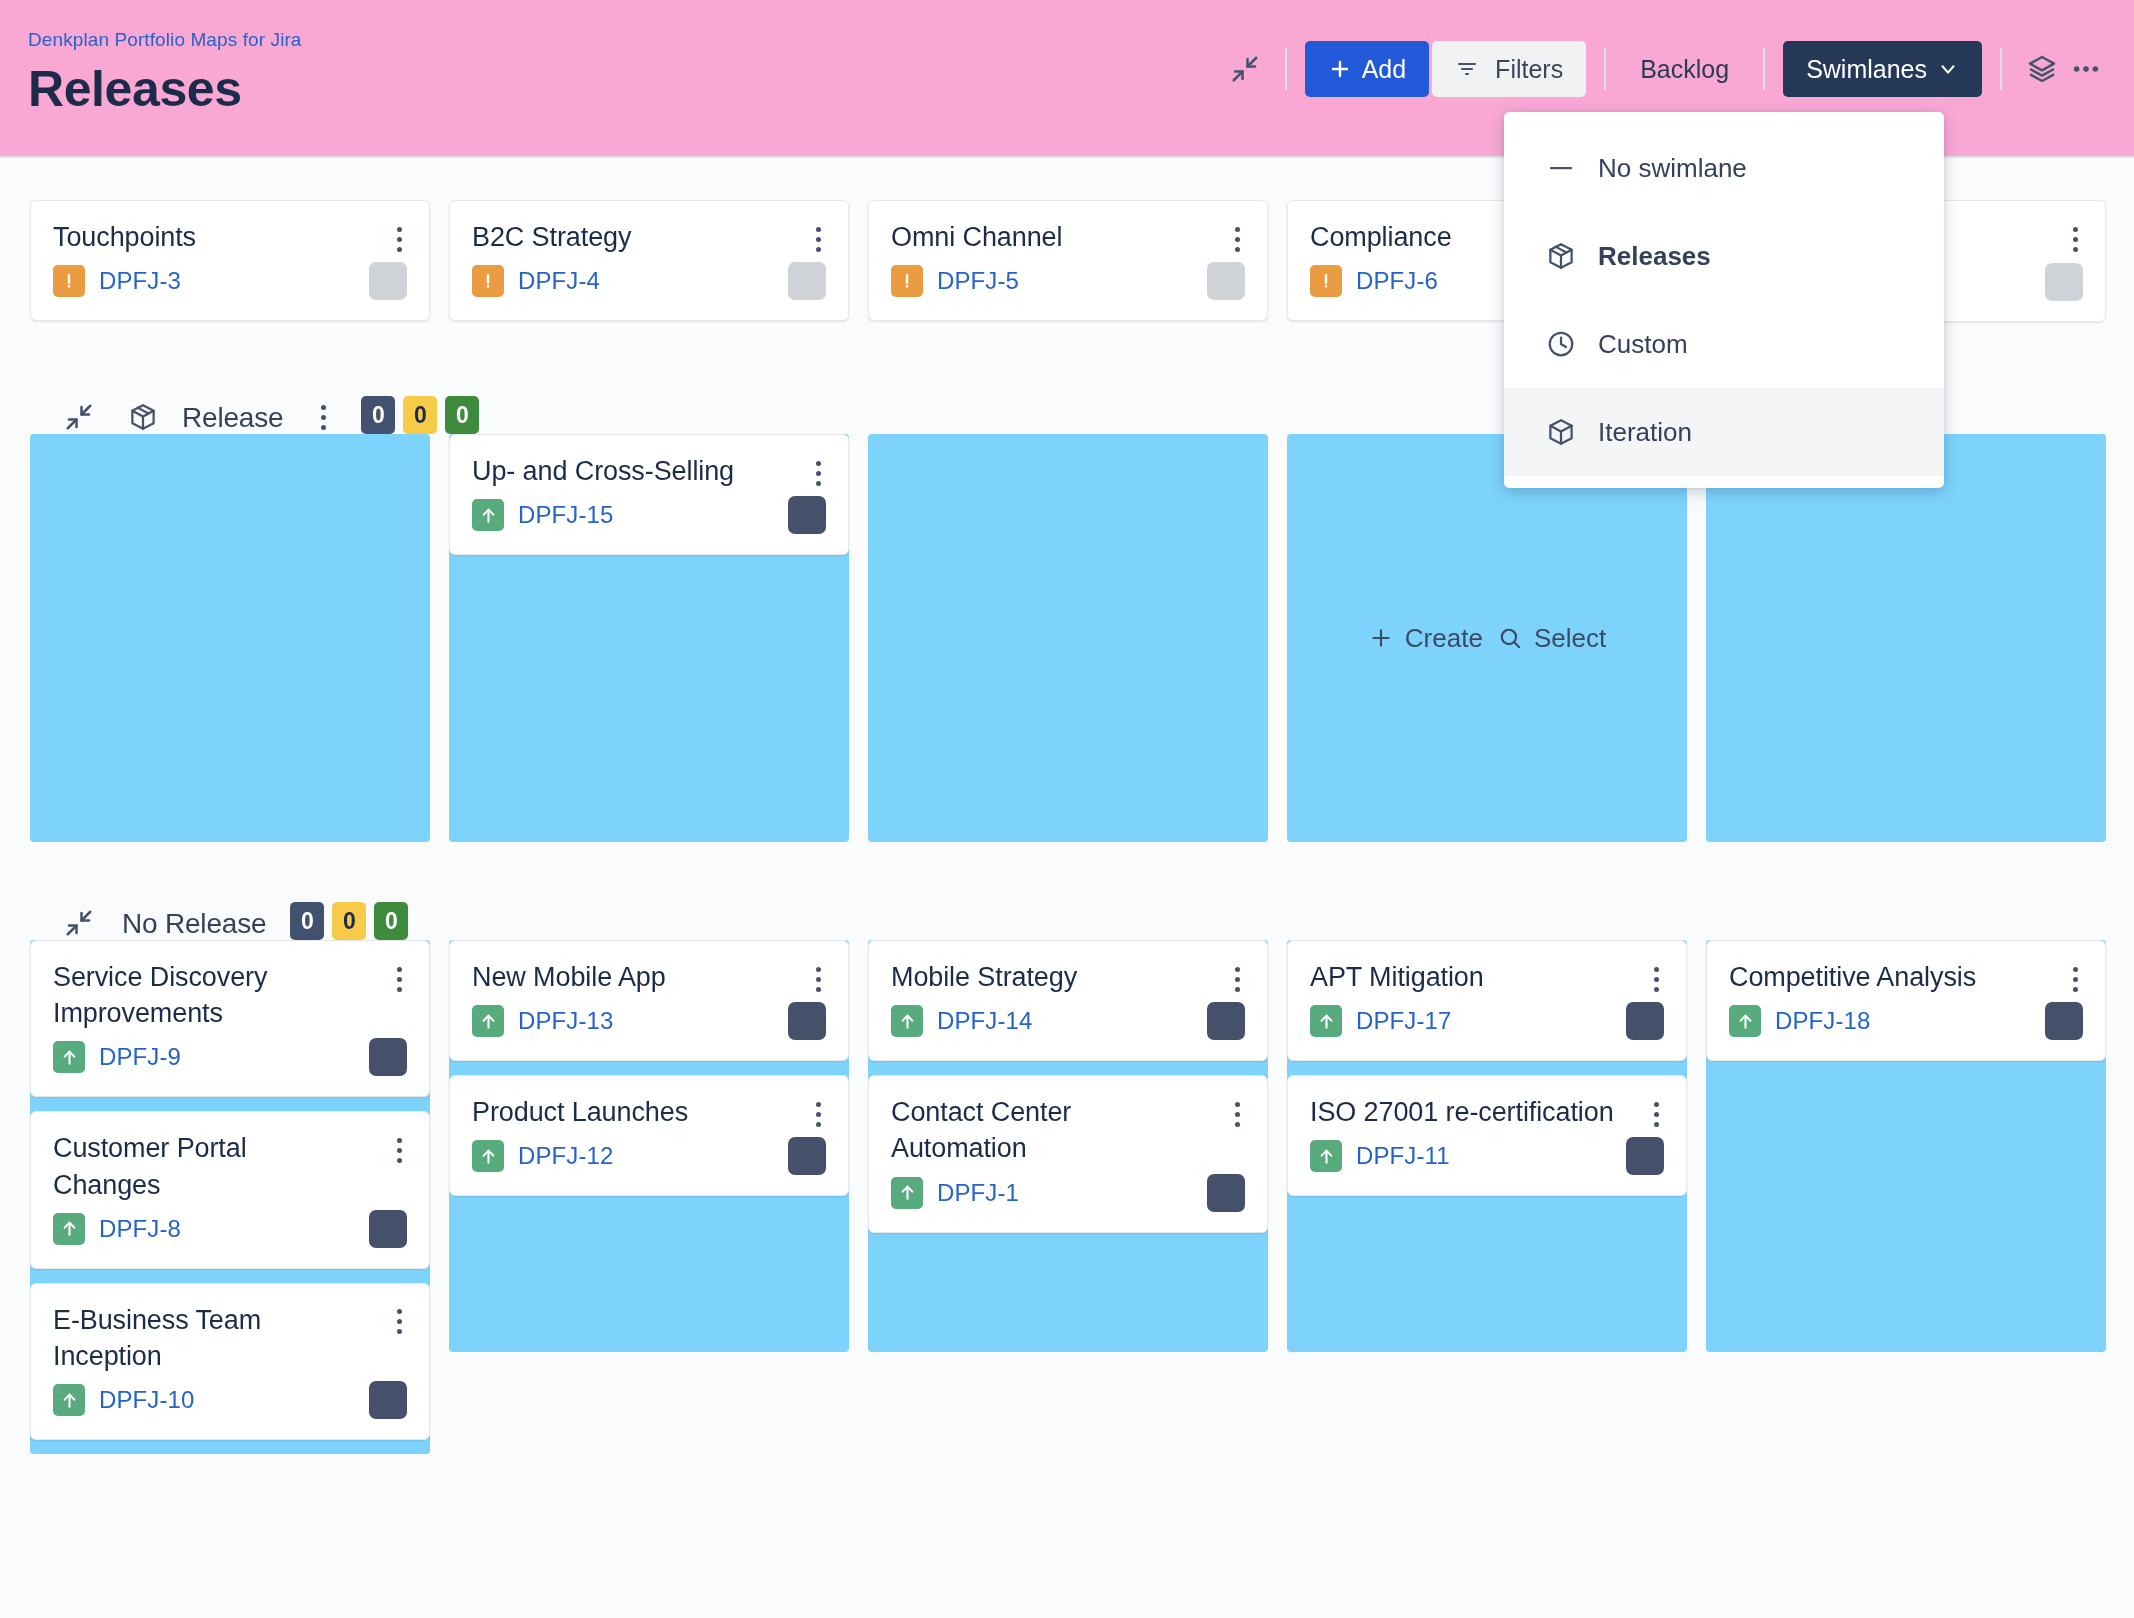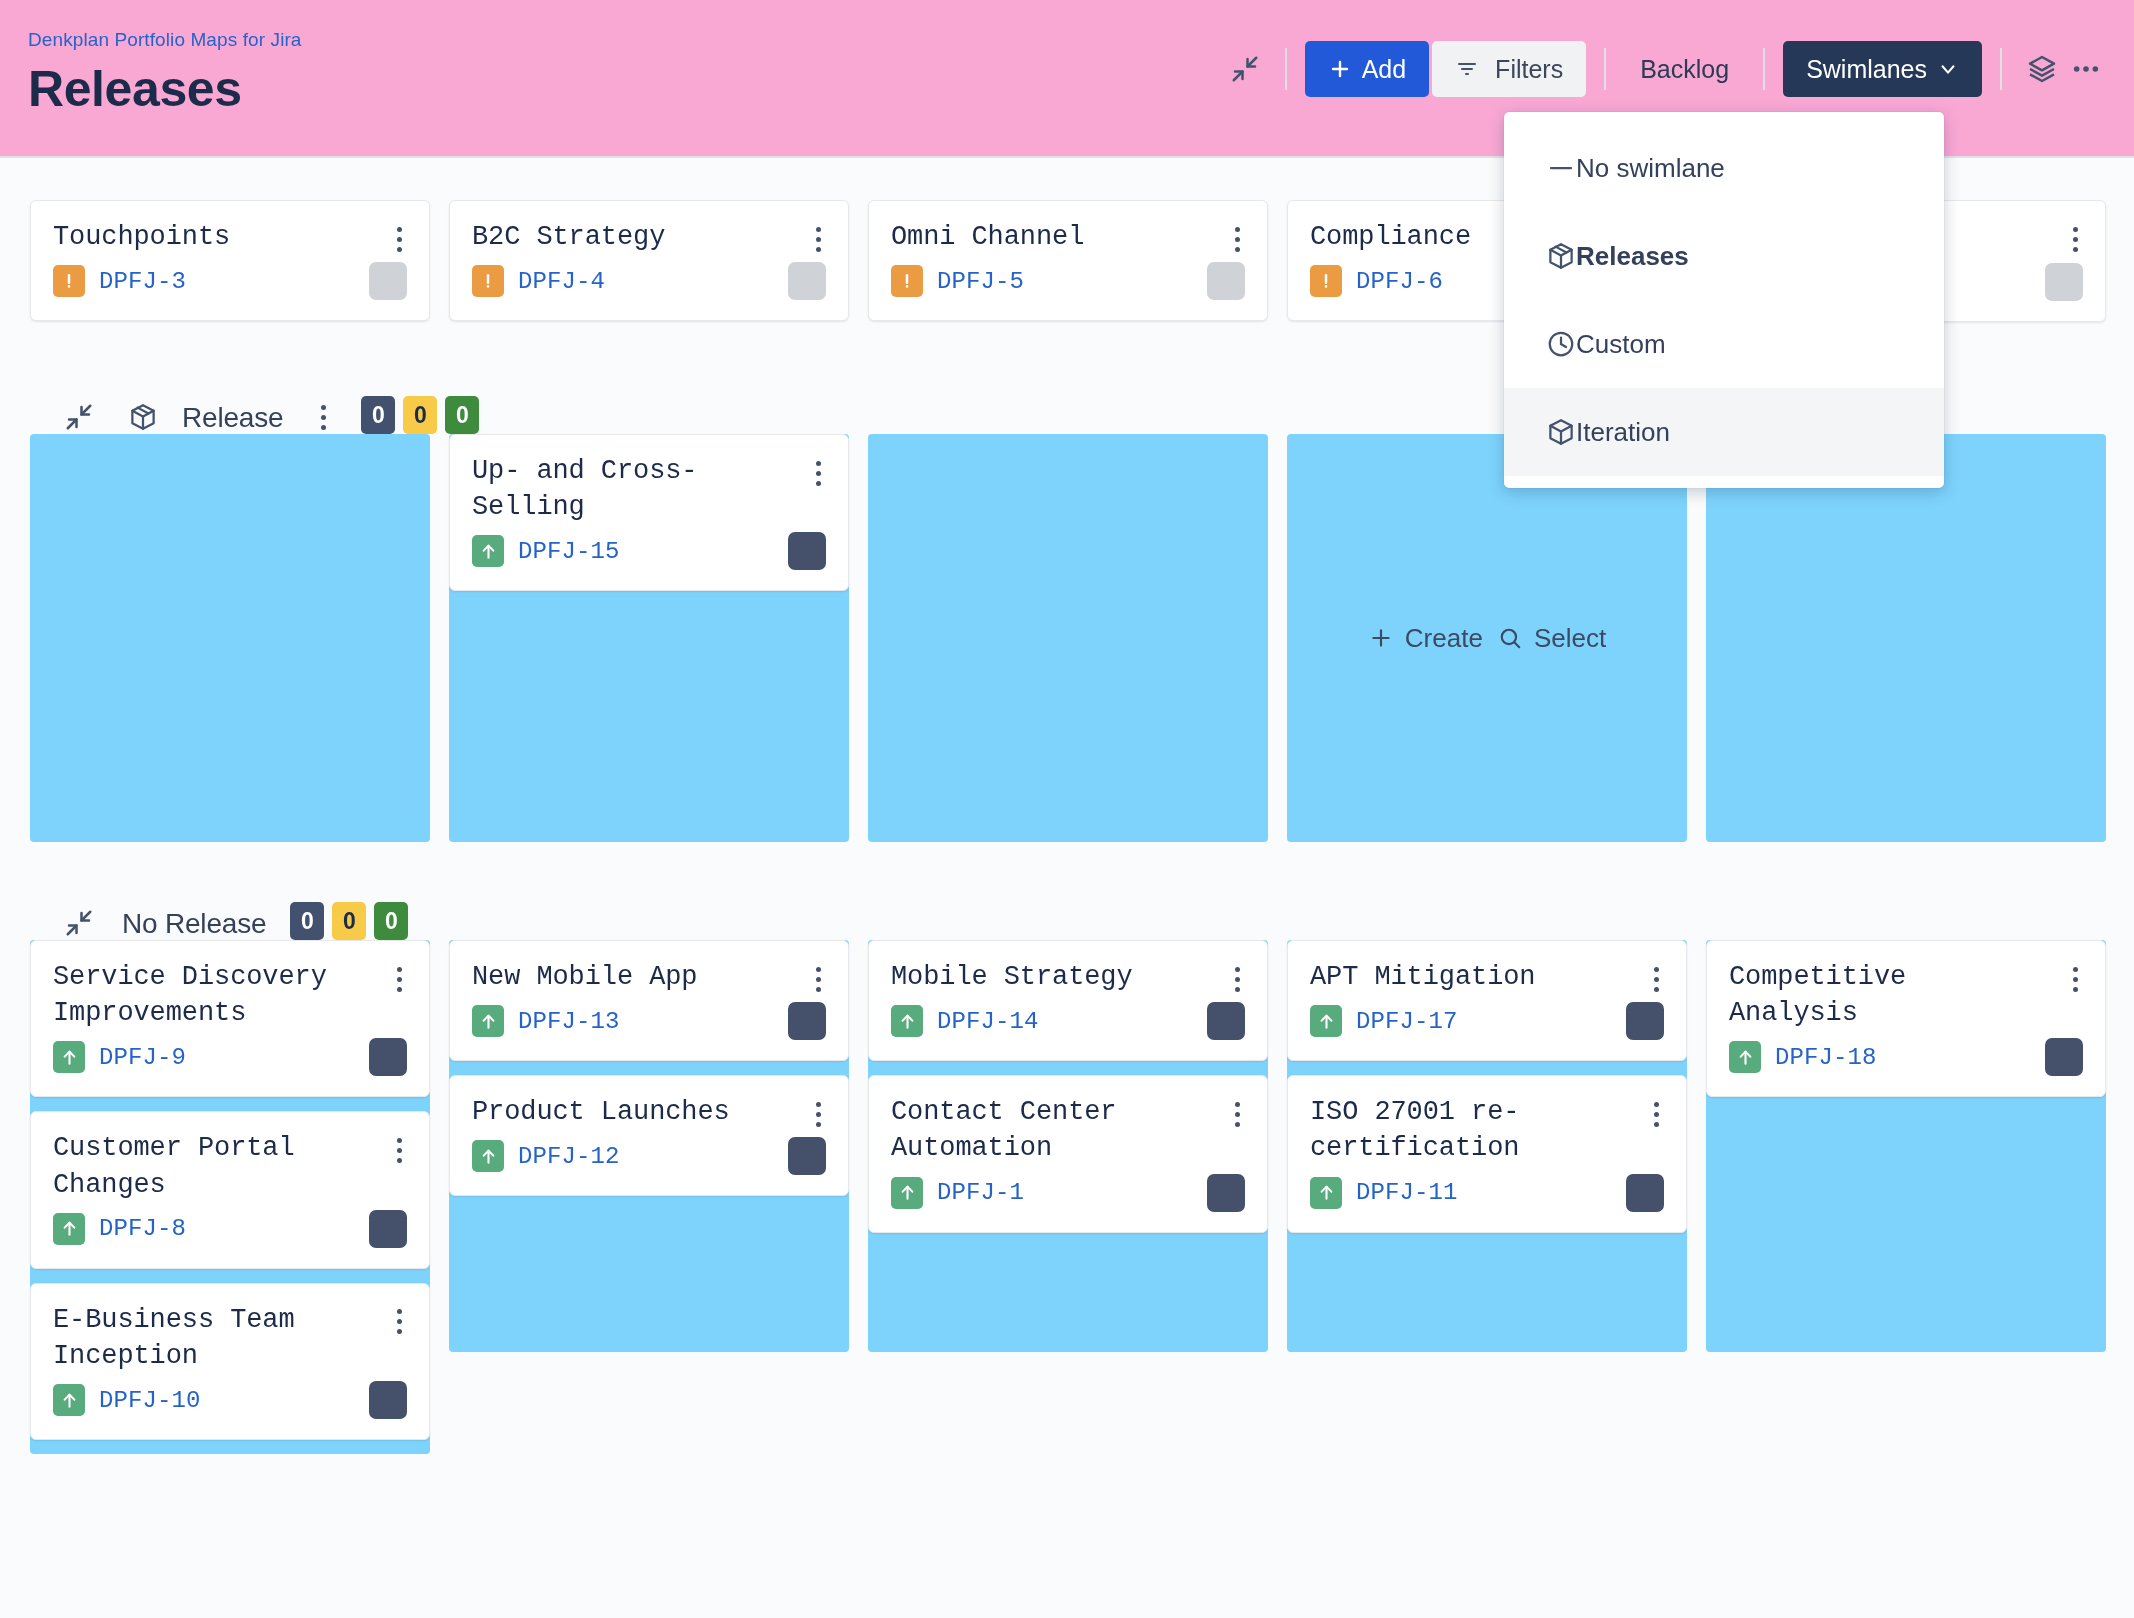--- a/index.html
+++ b/index.html
@@ -83,20 +83,21 @@
     width: 440px;
     background: #ffffff;
     border-radius: 5px;
     box-shadow: 0 4px 16px rgba(9,30,66,.22), 0 0 1px rgba(9,30,66,.3);
     padding: 12px 0;
     z-index: 50;
   }
   .dd-item {
     display: flex;
     align-items: center;
+    gap: 22px;
     height: 88px;
     padding: 0 42px;
     font-size: 26px;
     color: #35415c;
     cursor: pointer;
   }
   .dd-item.is-selected { font-weight: 700; }
   .dd-item.is-hover { background: #f4f5f7; }
   .dd-ico { width: 30px; height: 30px; display: flex; align-items: center; justify-content: center; flex: 0 0 30px; color: #44526b; }
 
@@ -114,21 +115,20 @@
   .top-row { margin-top: 42px; }
 
   .card {
     position: relative;
     background: #ffffff;
     border: 1px solid #e6e8ec;
     border-radius: 6px;
     box-shadow: 0 1px 2px rgba(9,30,66,.10);
     padding: 18px 22px 20px 22px;
     margin-bottom: 14px;
-    font-family: Liberation Mono, monospace;
   }
   .card-title {
     font-size: 27px;
     line-height: 1.34;
     color: #1c2b4a;
     padding-right: 46px;
     letter-spacing: -.1px;
   }
   .card-foot {
     display: flex;

